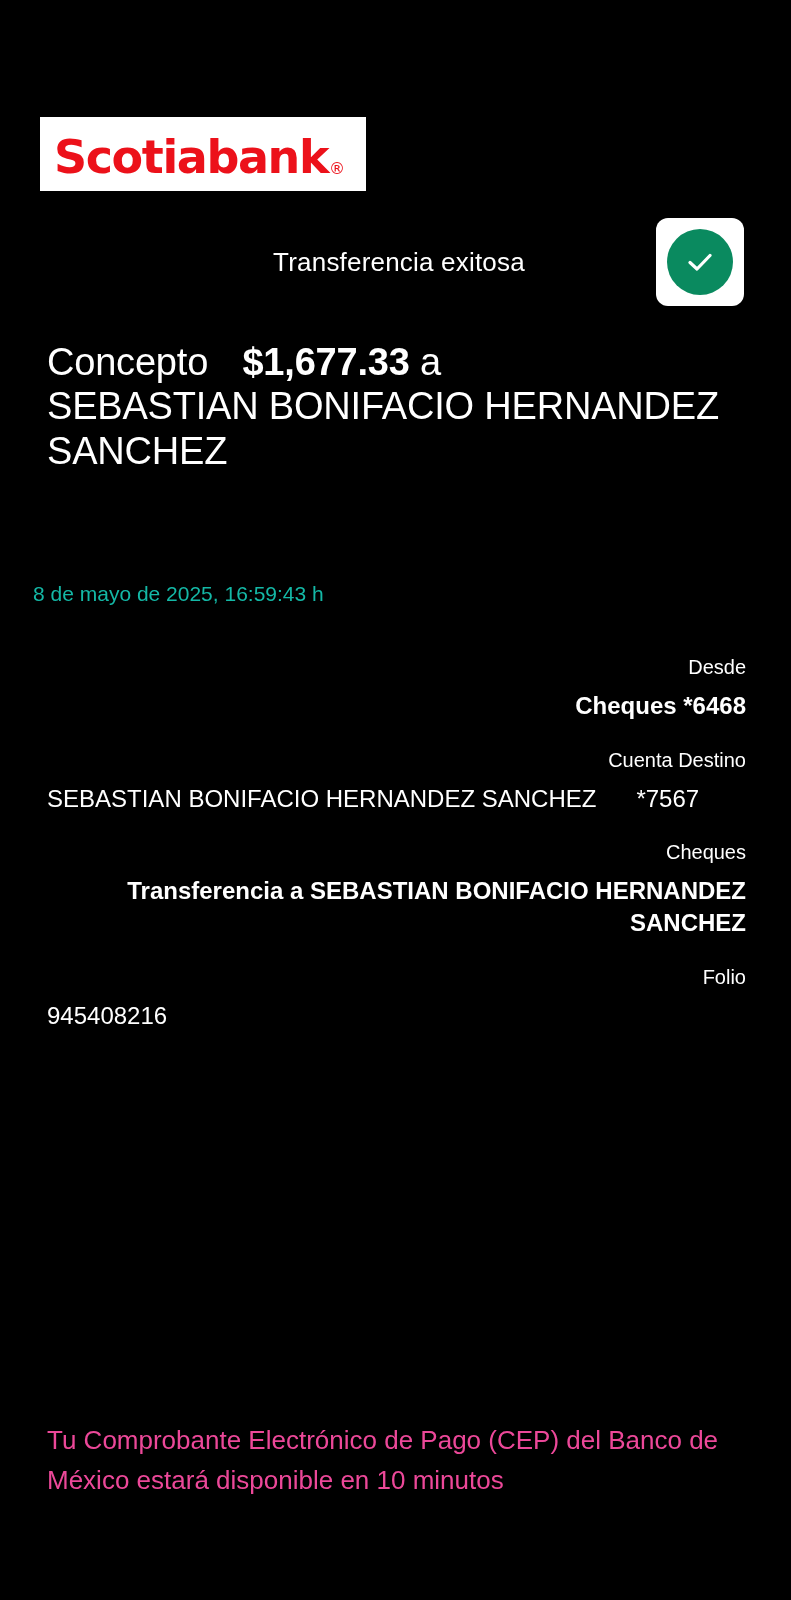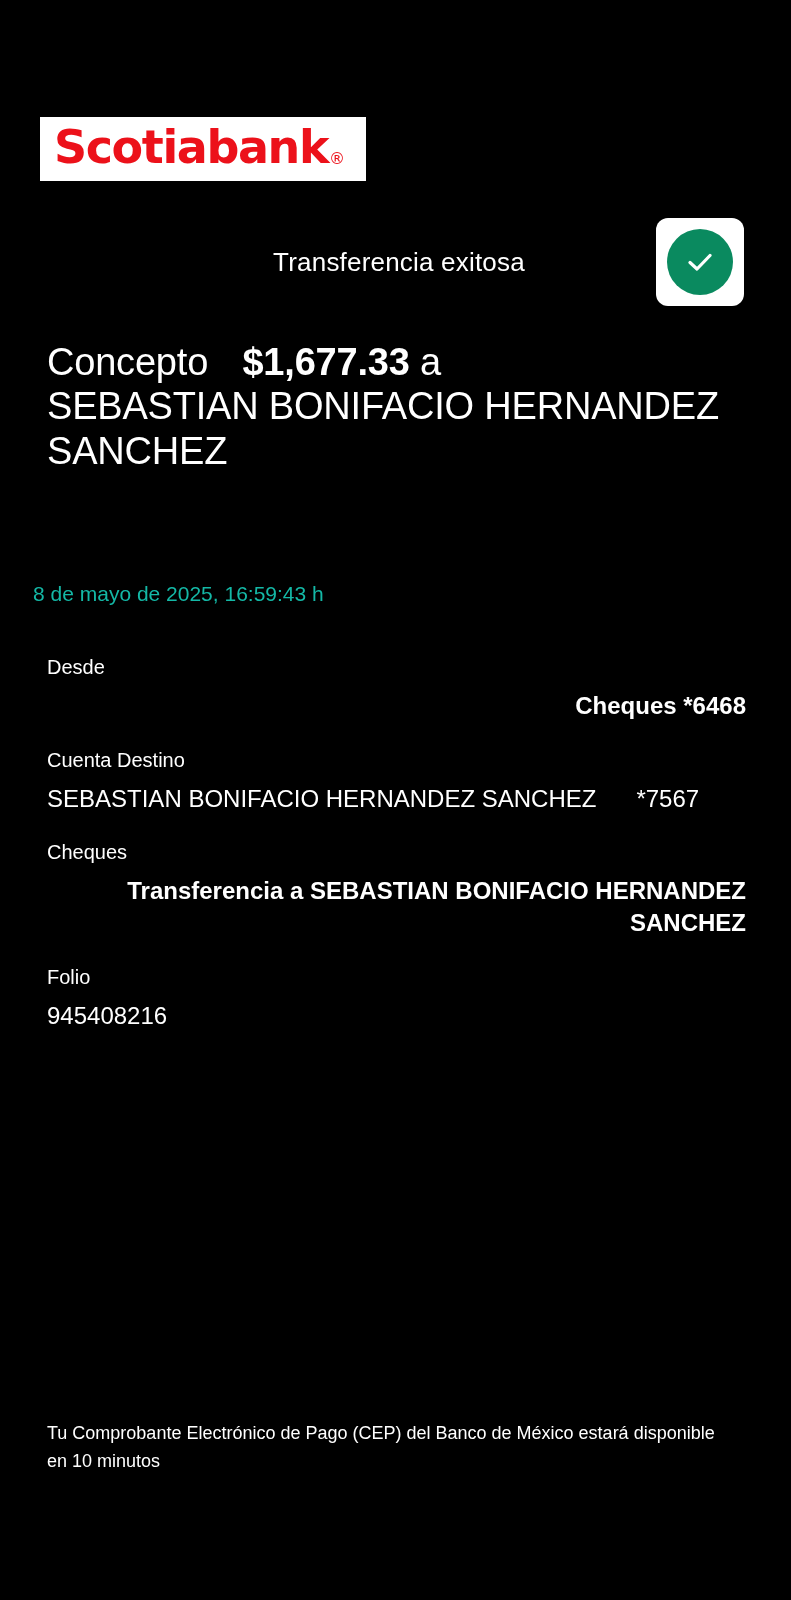--- a/index.html
+++ b/index.html
@@ -22,21 +22,21 @@
     position: relative;
     box-sizing: border-box;
   }
 
   
   .logo-wrap {
     position: absolute;
     left: 40px;
     top: 117px;
     background: #ffffff;
-    padding: 6px 22px 10px 14px;
+    padding: 16px 22px 10px 14px;
     display: inline-block;
     line-height: 1;
   }
   .logo-text {
     font-family: "DejaVu Sans", sans-serif;
     font-weight: bold;
     font-size: 46px;
     letter-spacing: -1.4px;
     color: #ec111a;
     display: inline-block;
@@ -125,38 +125,39 @@
     right: 45px;
     top: 655px;
   }
   .field { margin-bottom: 26px; }
   .field-label {
     font-size: 20px;
     font-weight: 400;
     color: #ffffff;
     margin-bottom: 10px;
     line-height: 1.25;
+    text-align: right;
   }
   .field-value {
     font-size: 24px;
     font-weight: 400;
     color: #ffffff;
     line-height: 1.32;
     white-space: pre-wrap;
   }
   .field-value.bold { font-weight: bold; text-align: right; }
 
   .footer-note {
     position: absolute;
     left: 47px;
     right: 56px;
     top: 1420px;
-    font-size: 18px;
+    font-size: 26px;
     line-height: 1.55;
-    color: #ffffff;
+    color: #ec4899;
     font-weight: 400;
   }
 </style>
 </head>
 <body>
 
 <div class="screen">
 
   <div class="logo-wrap">
     <span class="logo-text">Scotiabank</span><span class="logo-reg">®</span>

